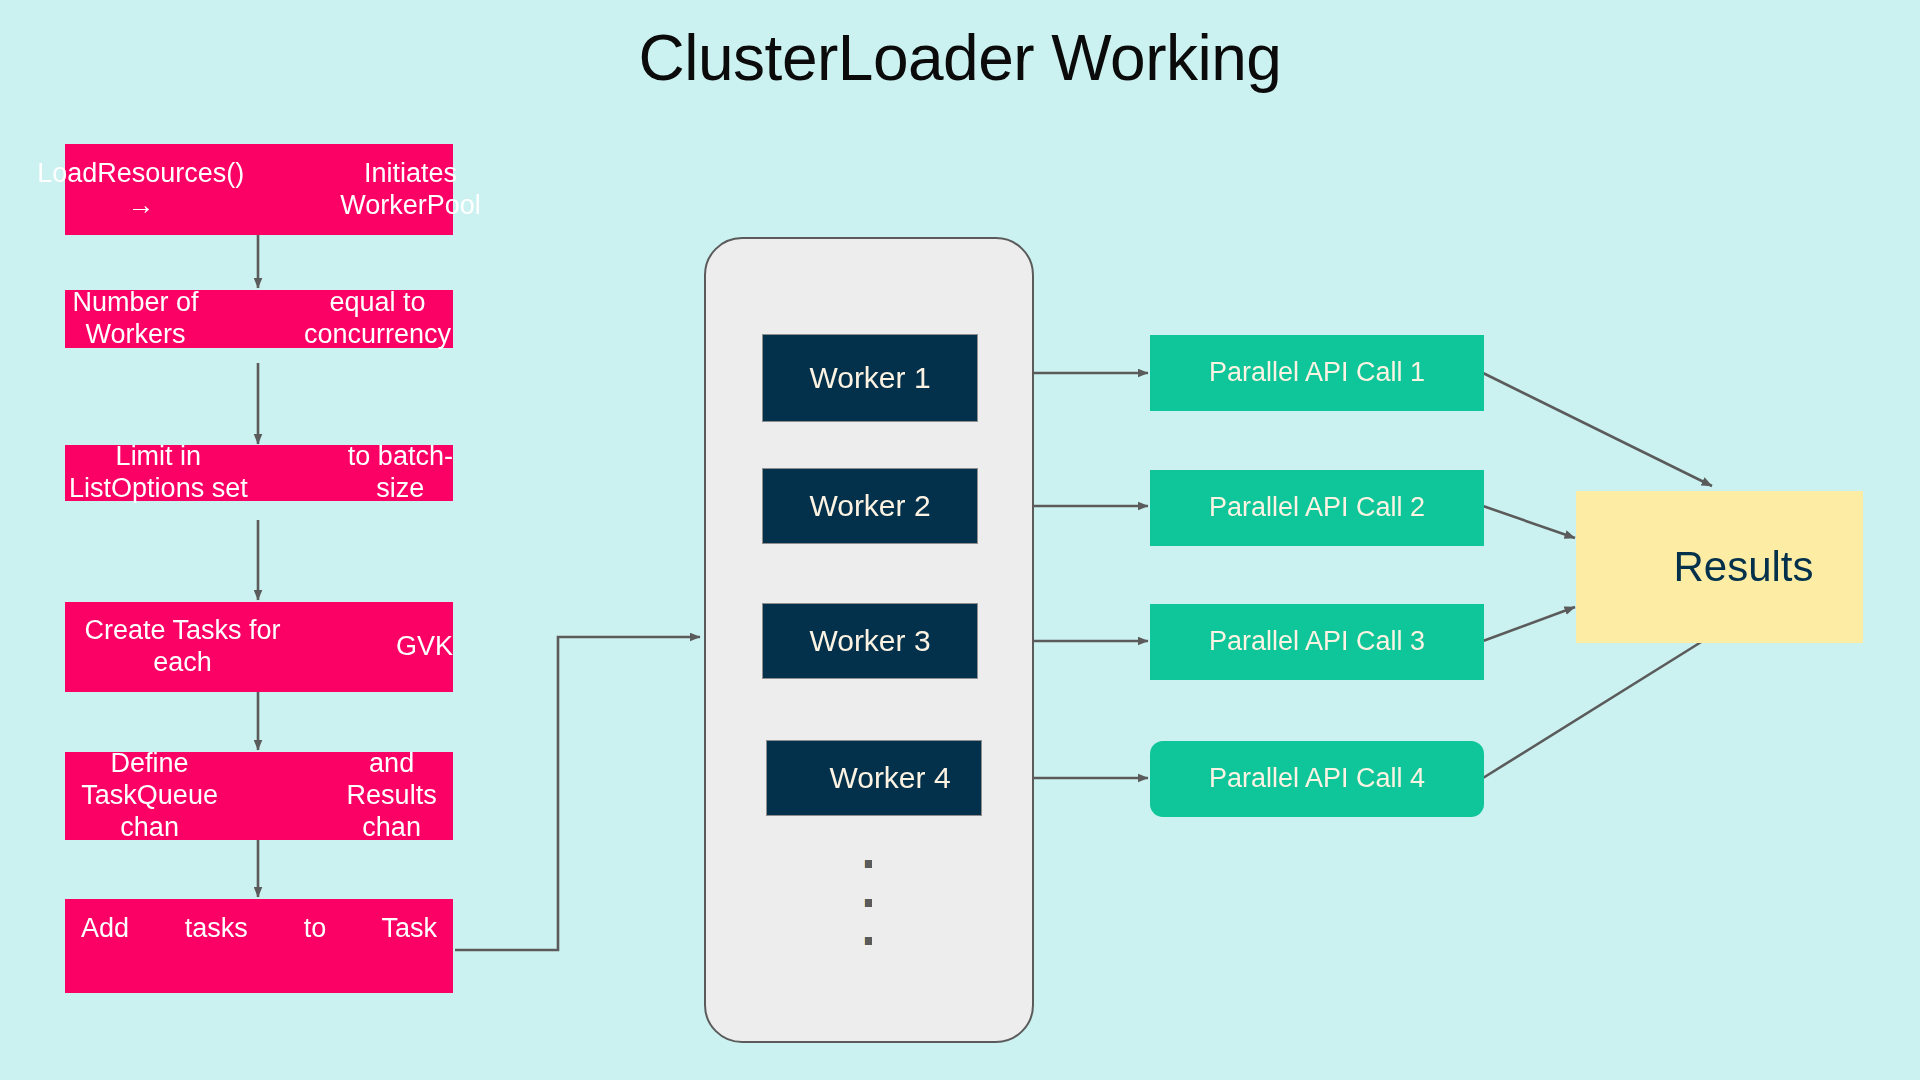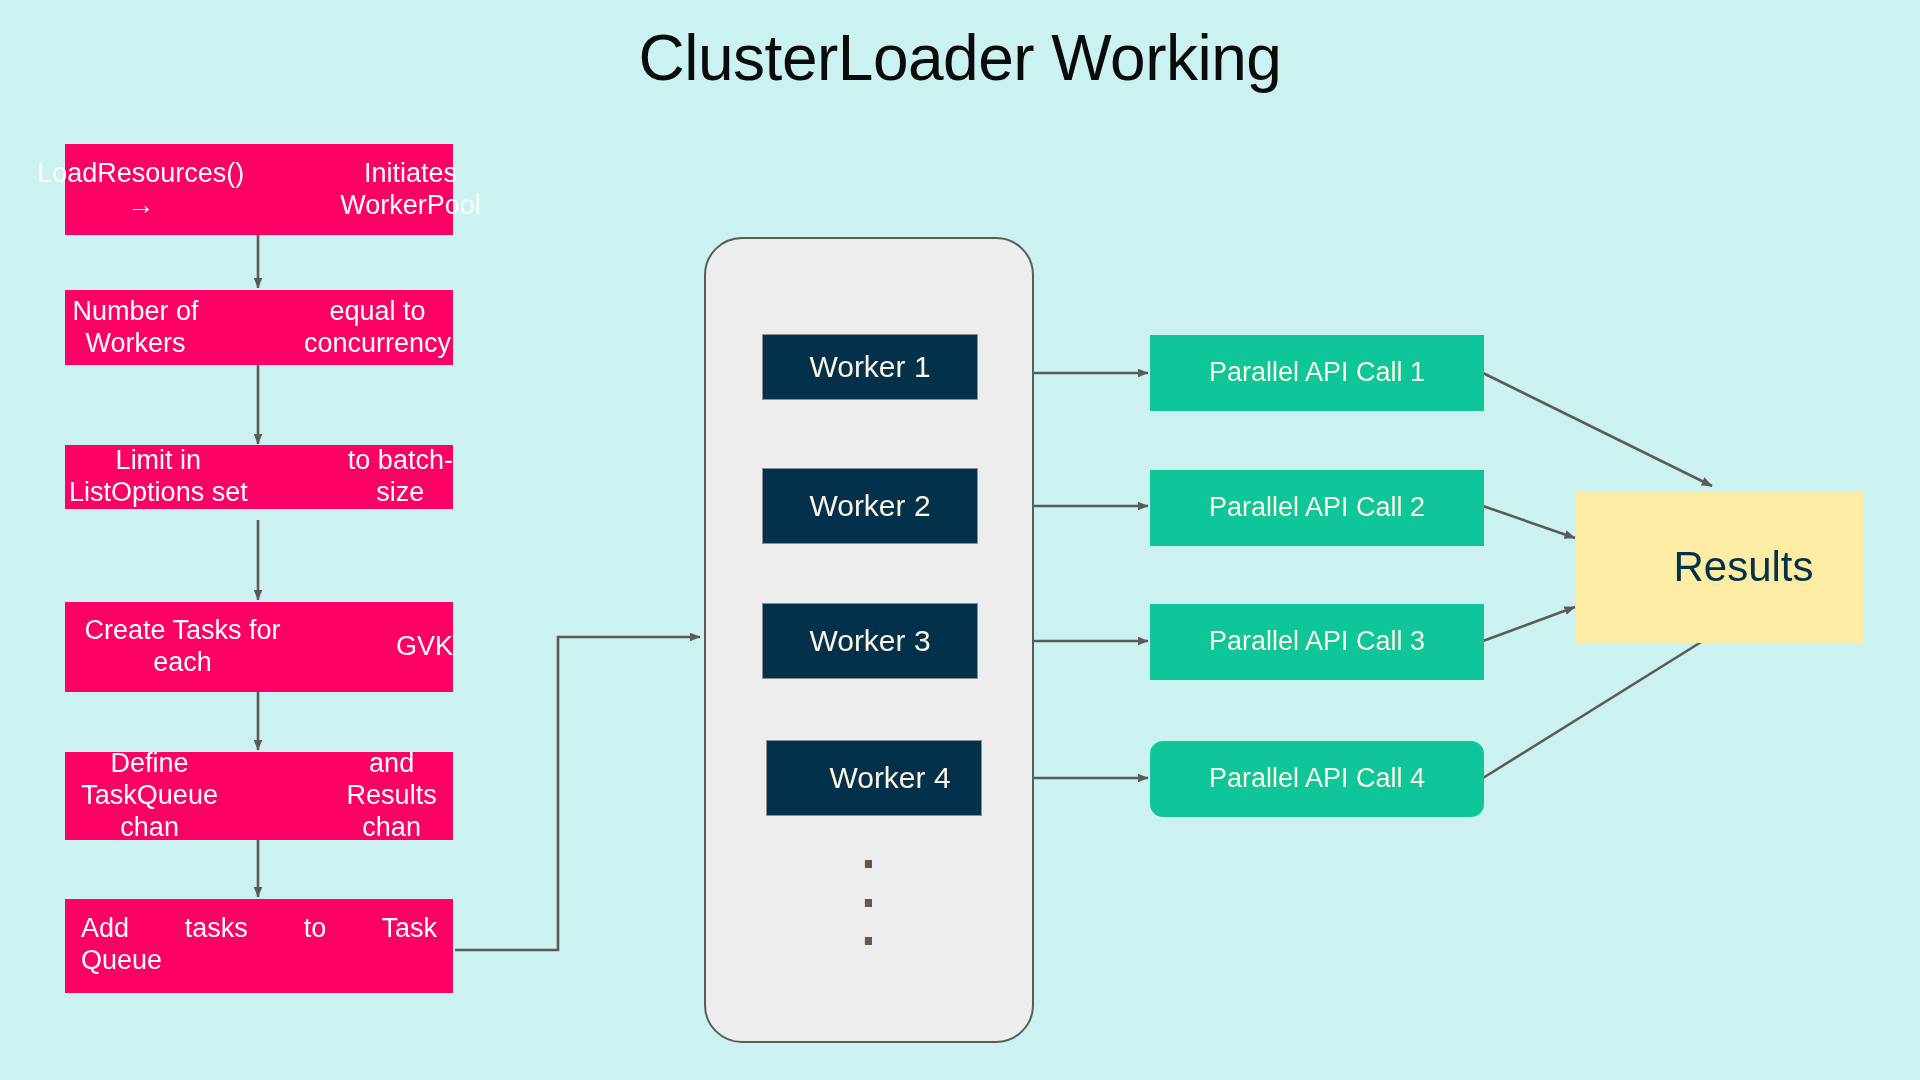--- a/index.html
+++ b/index.html
@@ -125,48 +125,47 @@
       <path d="M1483,641 L1575,607"></path>
       <path d="M1483,778 L1714,634"></path>
     </g>
   </svg>
 
   <div class="node pink" style="left:65px;top:144px;width:388px;height:91px;">
     <span>LoadResources() →</span><br>
     <span>Initiates WorkerPool</span>
   </div>
 
-  <div class="node pink" style="left:65px;top:290px;width:388px;height:75px;">
+  <div class="node pink" style="left:65px;top:290px;width:388px;height:58px;">
     <span>Number of Workers</span><br>
     <span>equal to concurrency</span>
   </div>
 
-  <div class="node pink" style="left:65px;top:445px;width:388px;height:64px;">
+  <div class="node pink" style="left:65px;top:445px;width:388px;height:56px;">
     <span>Limit in ListOptions set</span><br>
     <span>to batch-size</span>
   </div>
 
   <div class="node pink" style="left:65px;top:602px;width:388px;height:90px;">
     <span>Create Tasks for each</span><br>
     <span>GVK</span>
   </div>
 
   <div class="node pink" style="left:65px;top:752px;width:388px;height:88px;">
     <span>Define TaskQueue chan</span><br>
     <span>and Results chan</span>
   </div>
 
   <div class="node pink justify" style="left:65px;top:899px;width:388px;height:94px;">
     <span class="ln1">Add tasks to Task</span>
-    <span class="ln2">Queue</span>
   </div>
 
   <div class="pool" style="left:704px;top:237px;width:330px;height:806px;"></div>
 
-  <div class="node worker" style="left:762px;top:334px;width:216px;height:66px;">
+  <div class="node worker" style="left:762px;top:334px;width:216px;height:88px;">
     <span>Worker 1</span>
   </div>
   <div class="node worker" style="left:762px;top:468px;width:216px;height:76px;">
     <span>Worker 2</span>
   </div>
   <div class="node worker" style="left:762px;top:603px;width:216px;height:76px;">
     <span>Worker 3</span>
   </div>
   <div class="node worker" style="left:766px;top:740px;width:216px;height:76px;padding-left:32px;">
     <span>Worker 4</span>

